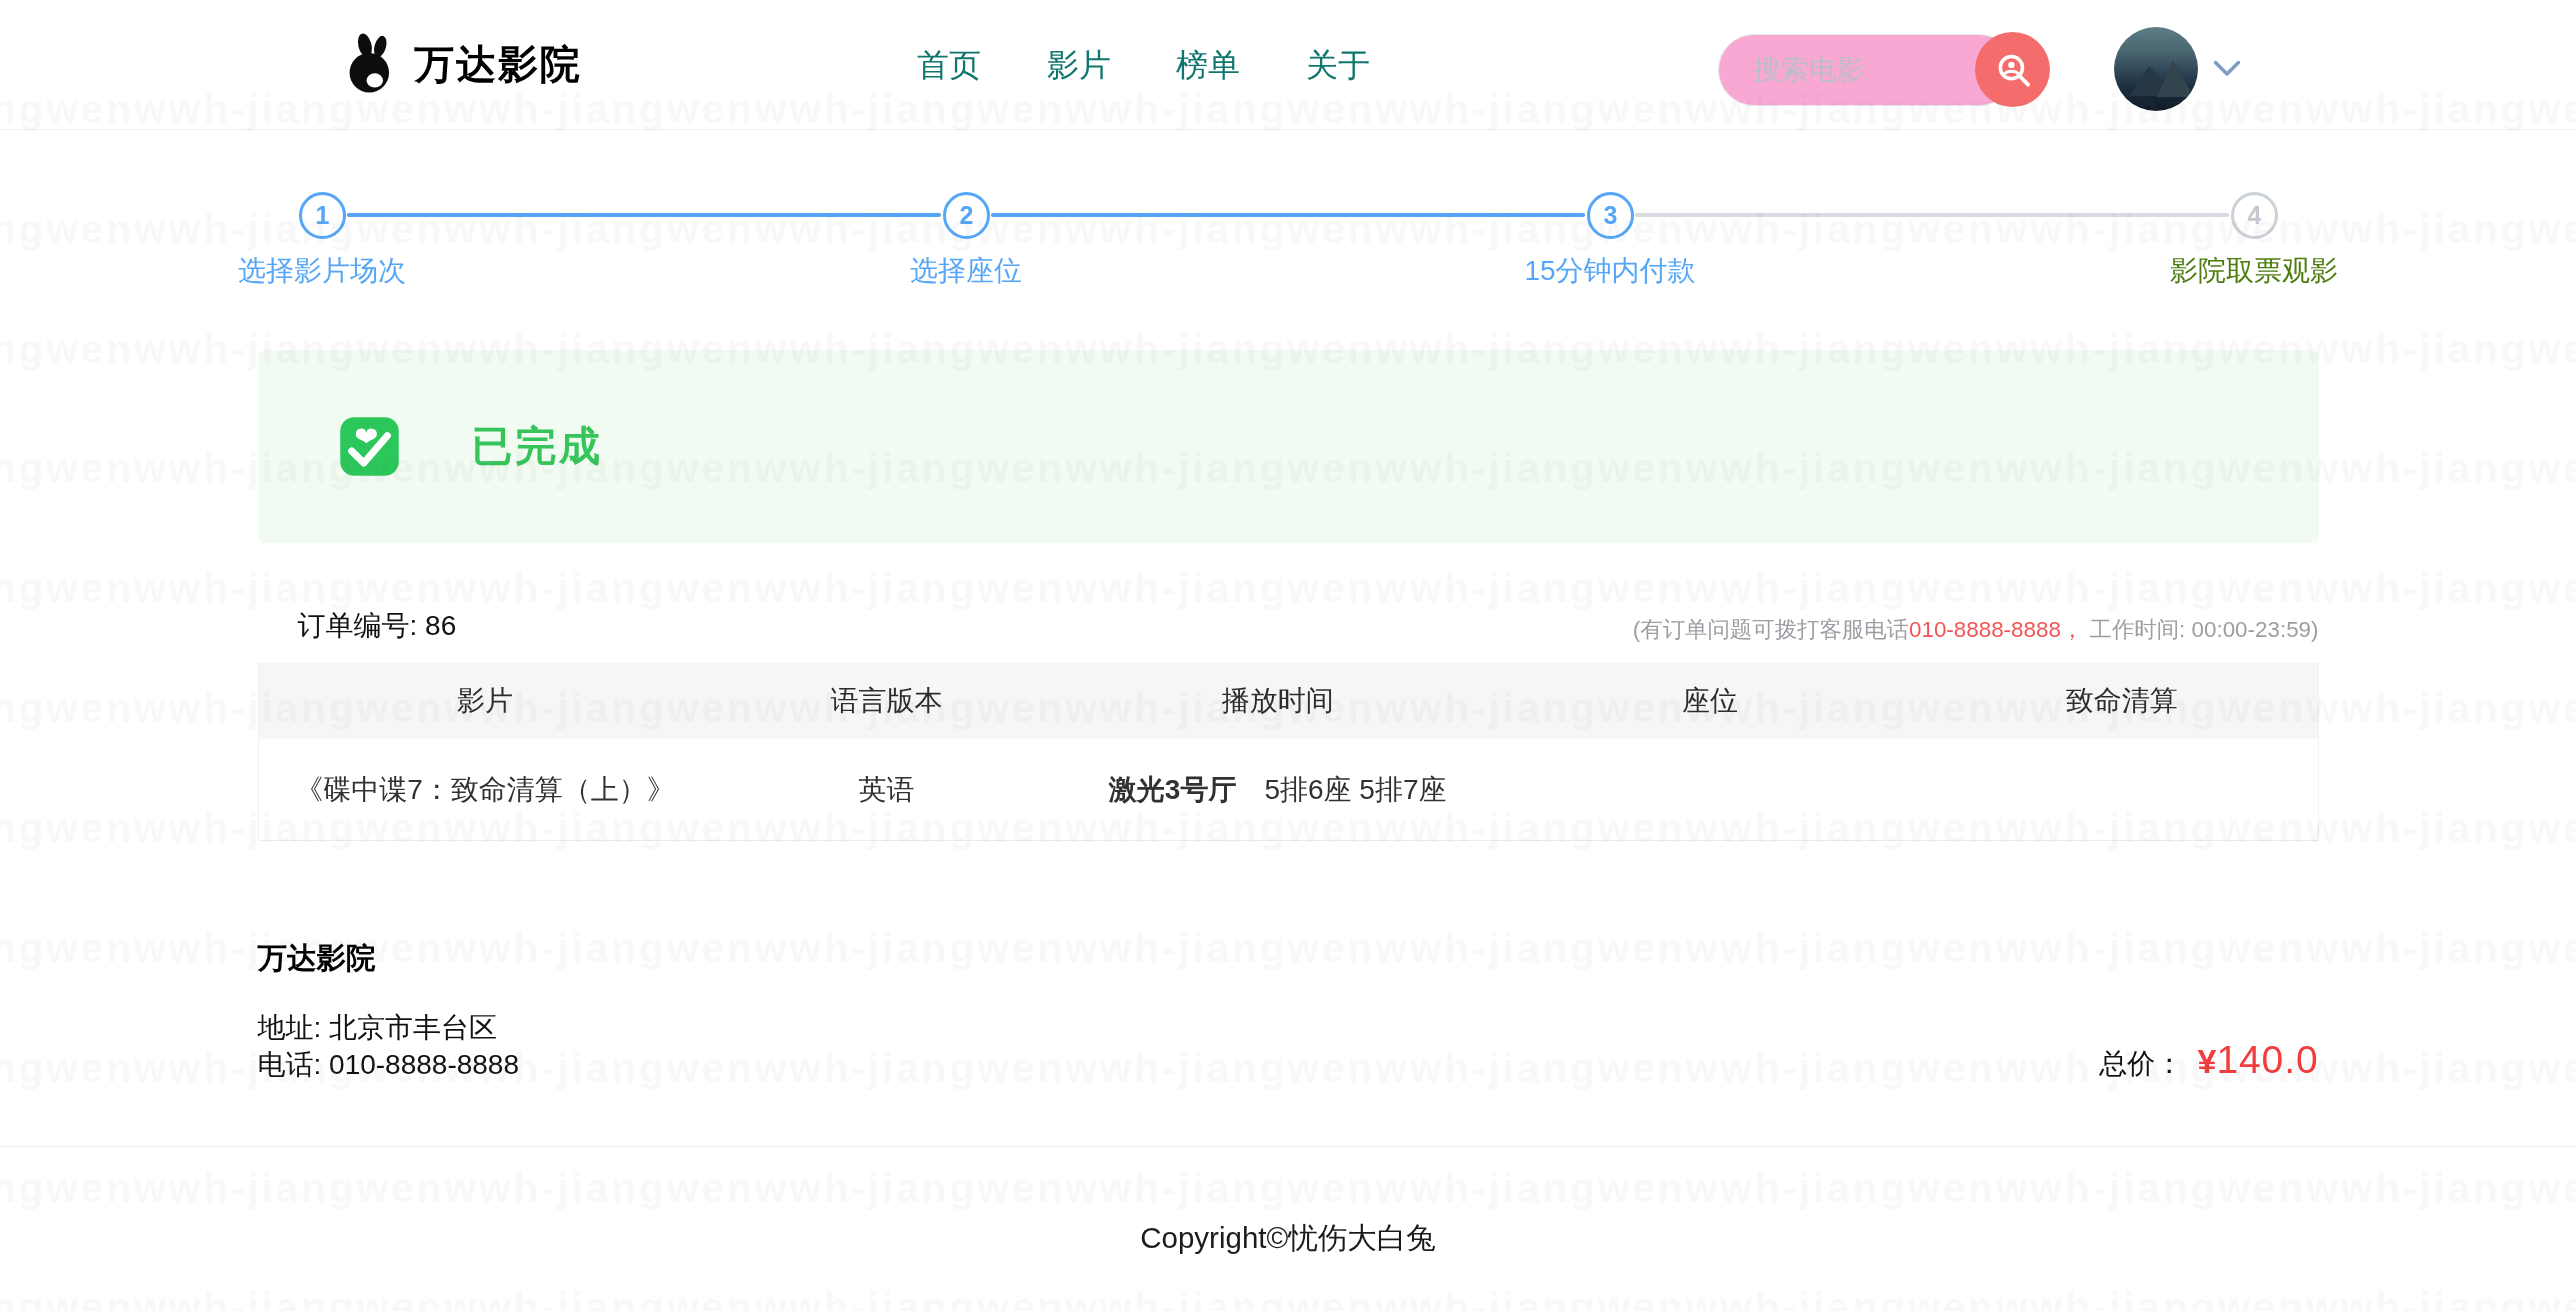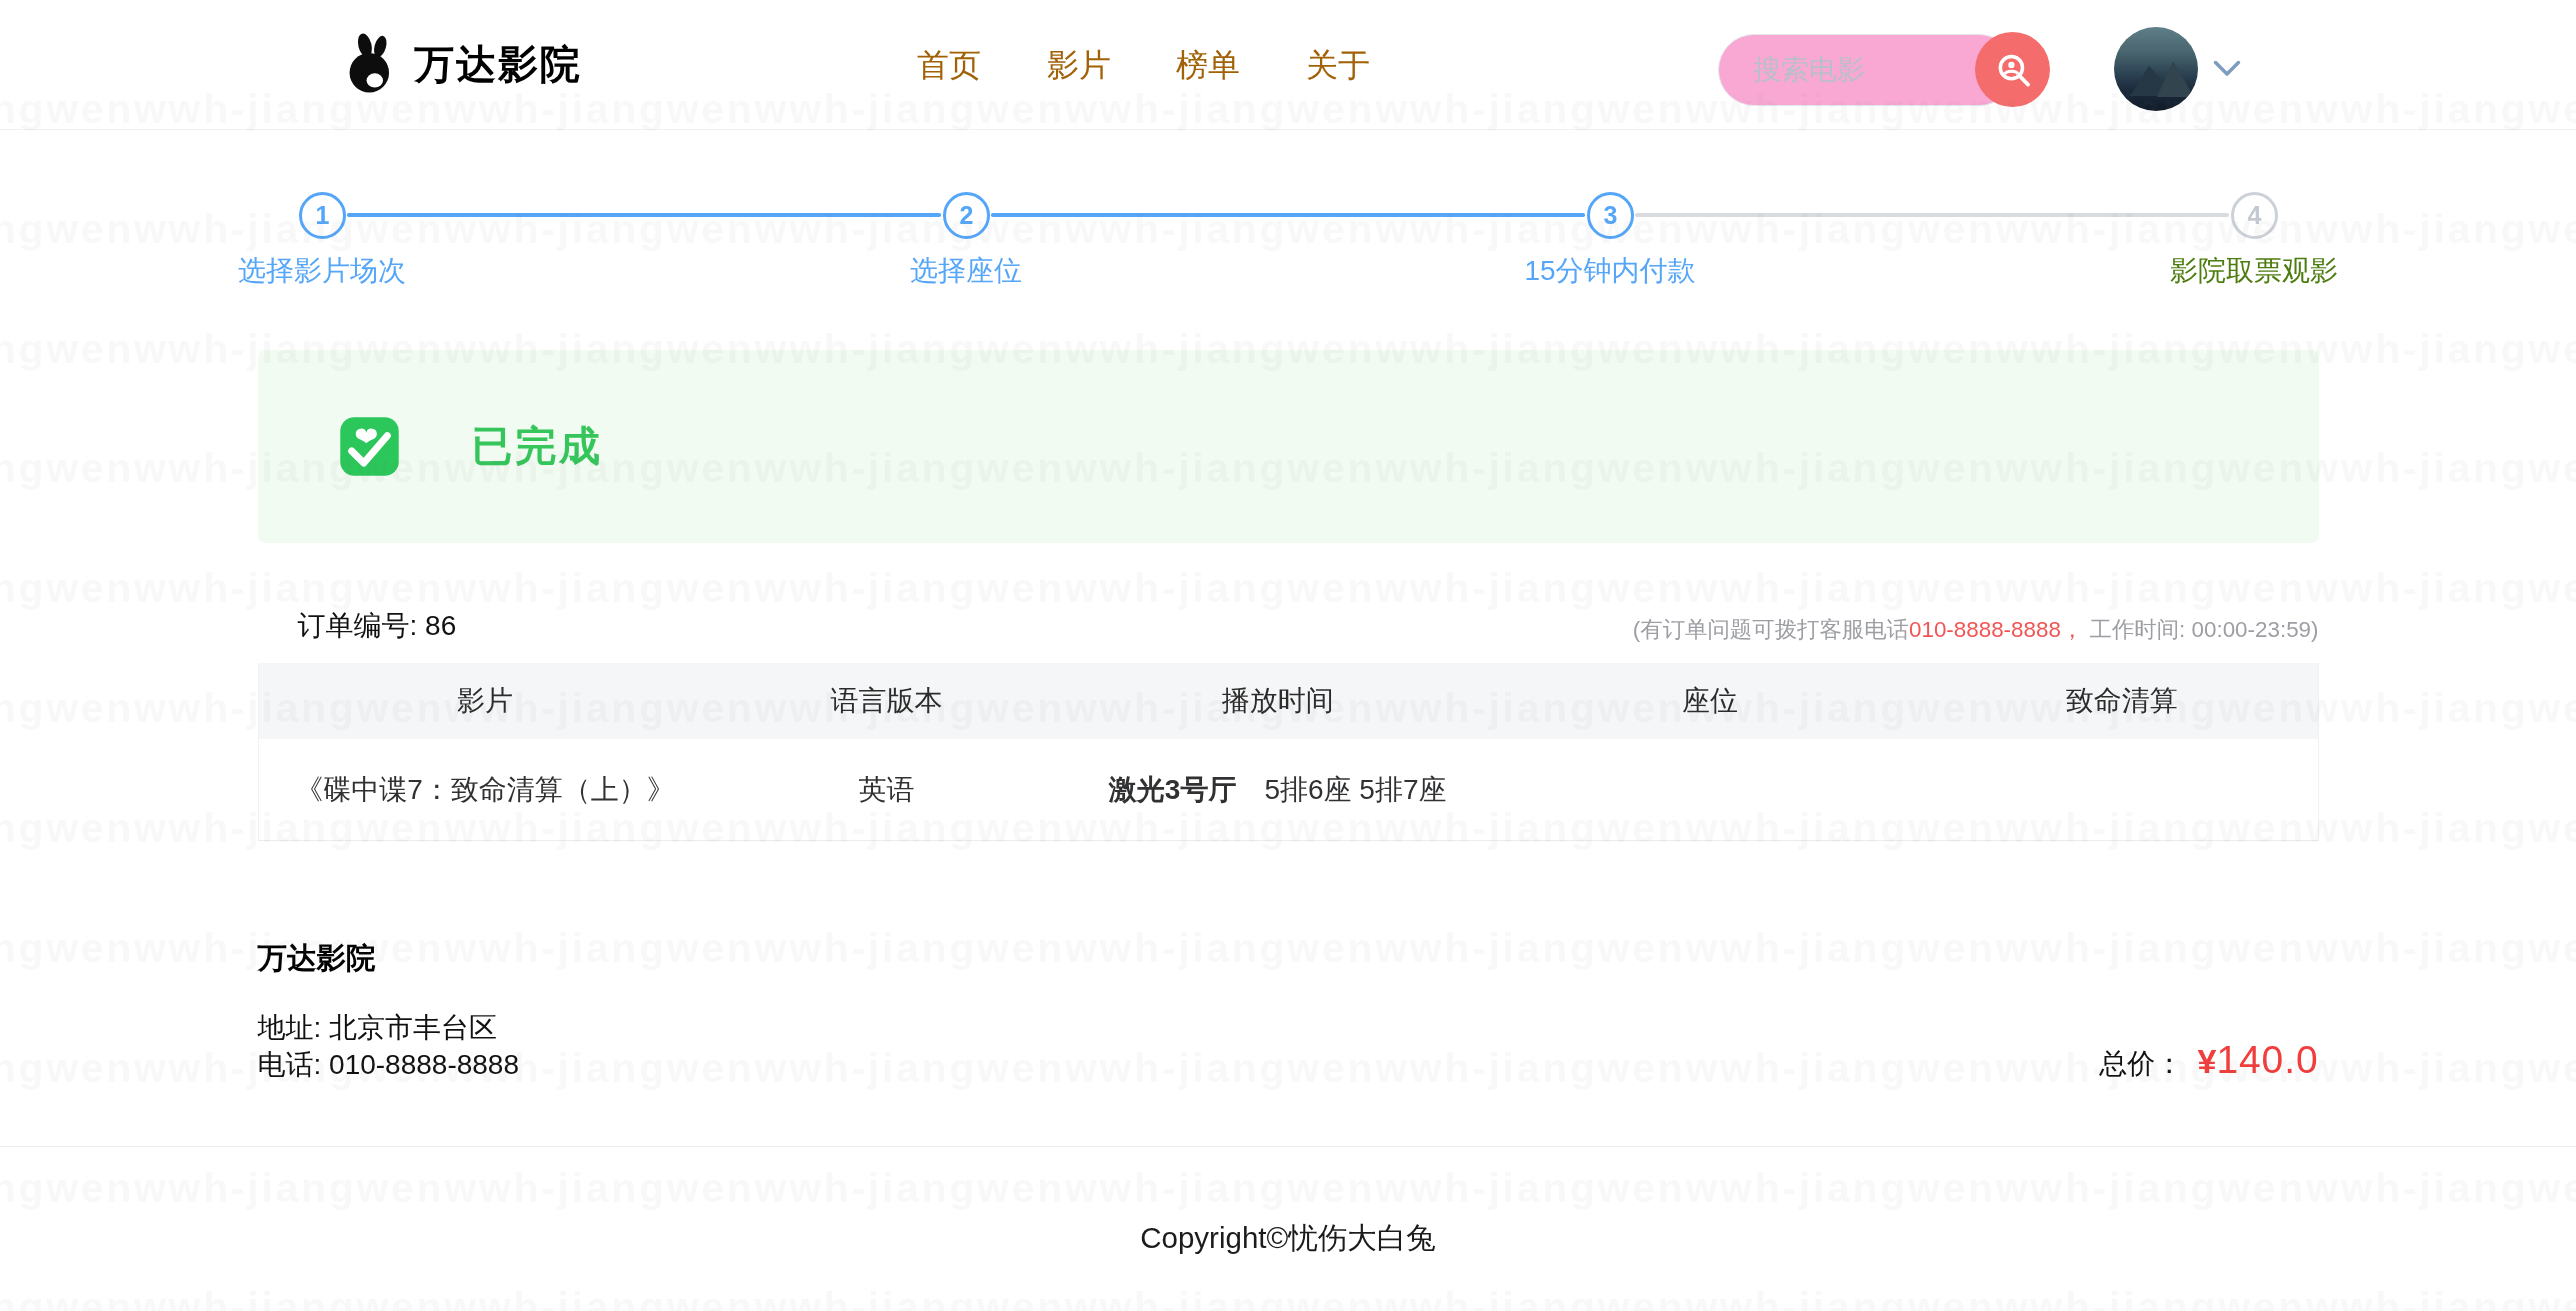--- a/index.html
+++ b/index.html
@@ -8,21 +8,21 @@
     width:2576px; height:1311px; position:relative; overflow:hidden;
     background:#ffffff; color:#303133;
     font-family:"Liberation Sans","DejaVu Sans",sans-serif;
   }
 
   
   .header { position:relative; height:130px; background:#fff; border-bottom:1.8px solid #f1f1f1; z-index:2; }
   .logo { position:absolute; left:343px; top:30px; display:flex; align-items:center; gap:14.3px; cursor:pointer; }
   .logo svg { width:57px; height:68px; }
   .logo-text { font-size:40px; font-weight:600; color:#000; letter-spacing:1.8px; }
-  .nav-item { position:absolute; top:0; height:130px; line-height:130px; font-size:32px; color:#a16207; cursor:pointer; }
+  .nav-item { position:absolute; top:0; height:130px; line-height:130px; font-size:32px; color:#0f766e; cursor:pointer; }
   .nav-1 { left:917px; } .nav-2 { left:1047px; } .nav-3 { left:1176px; } .nav-4 { left:1306px; }
 
   .search-pill { position:absolute; left:1718px; top:34px; width:297px; height:72px;
     border:1.8px solid #e3e7ec; border-radius:36px; background:#f9a8d4; display:flex; align-items:center; }
   .search-pill input { border:none; outline:none; background:transparent; margin-left:32px; width:215px;
     font-size:28px; color:#606266; font-family:inherit; }
   .search-pill input::placeholder { color:#b9bfc9; }
   .search-btn { position:absolute; left:1975px; top:32px; width:75px; height:75px; border-radius:50%;
     background:#f56c6c; border:none; display:flex; align-items:center; justify-content:center; cursor:pointer; z-index:3; }
   .avatar-wrap { position:absolute; left:2114px; top:27px; display:flex; align-items:center; gap:14.3px; cursor:pointer; }

